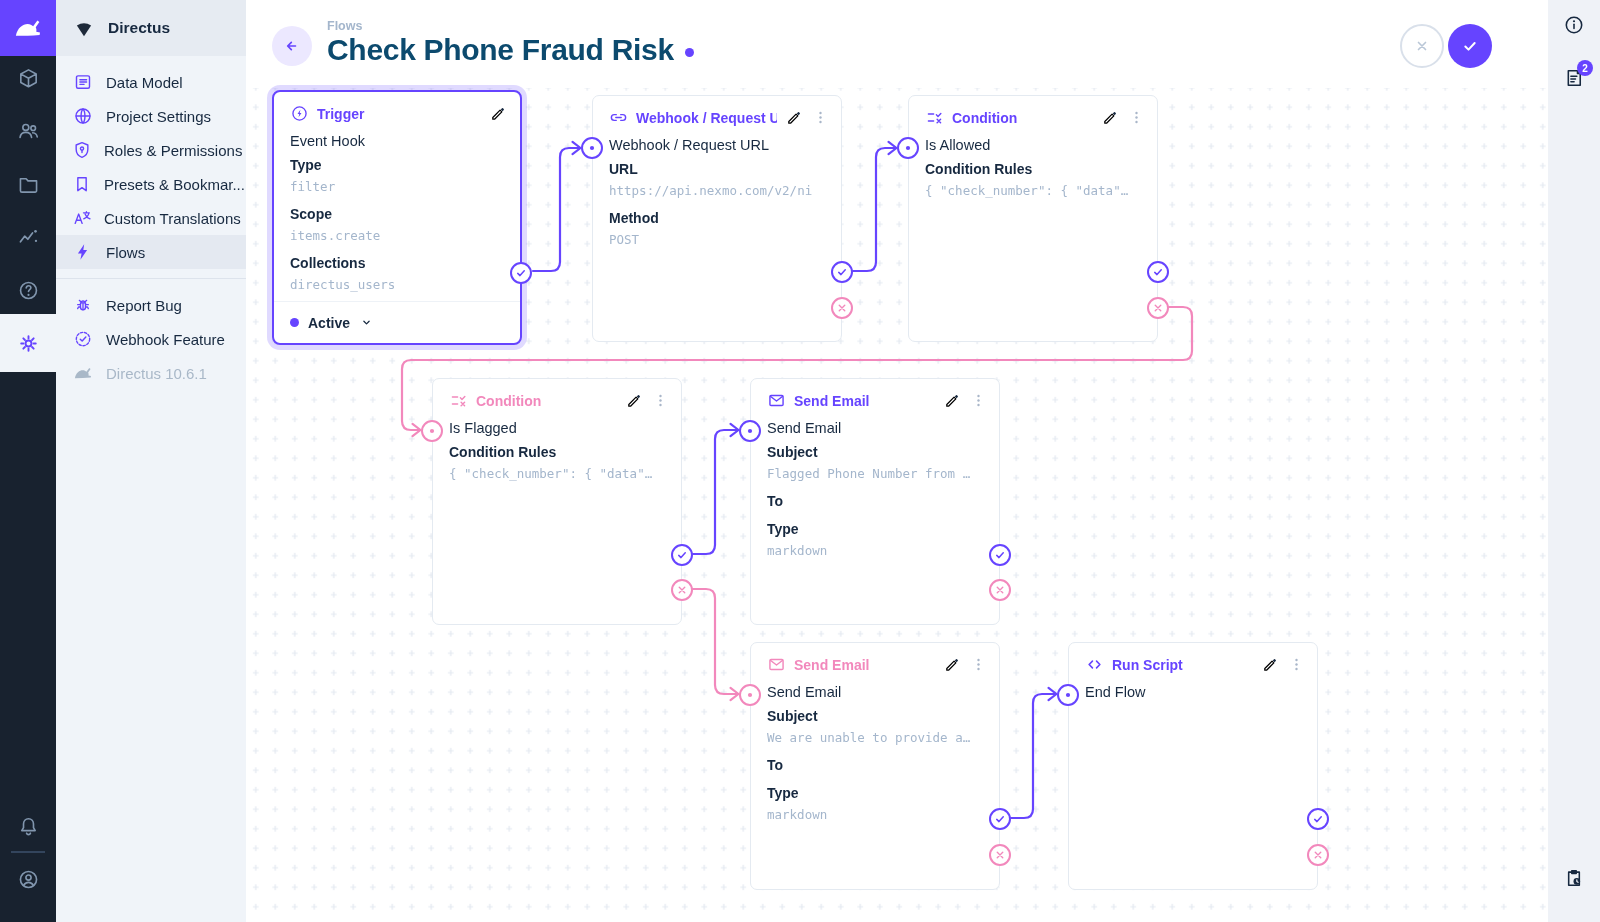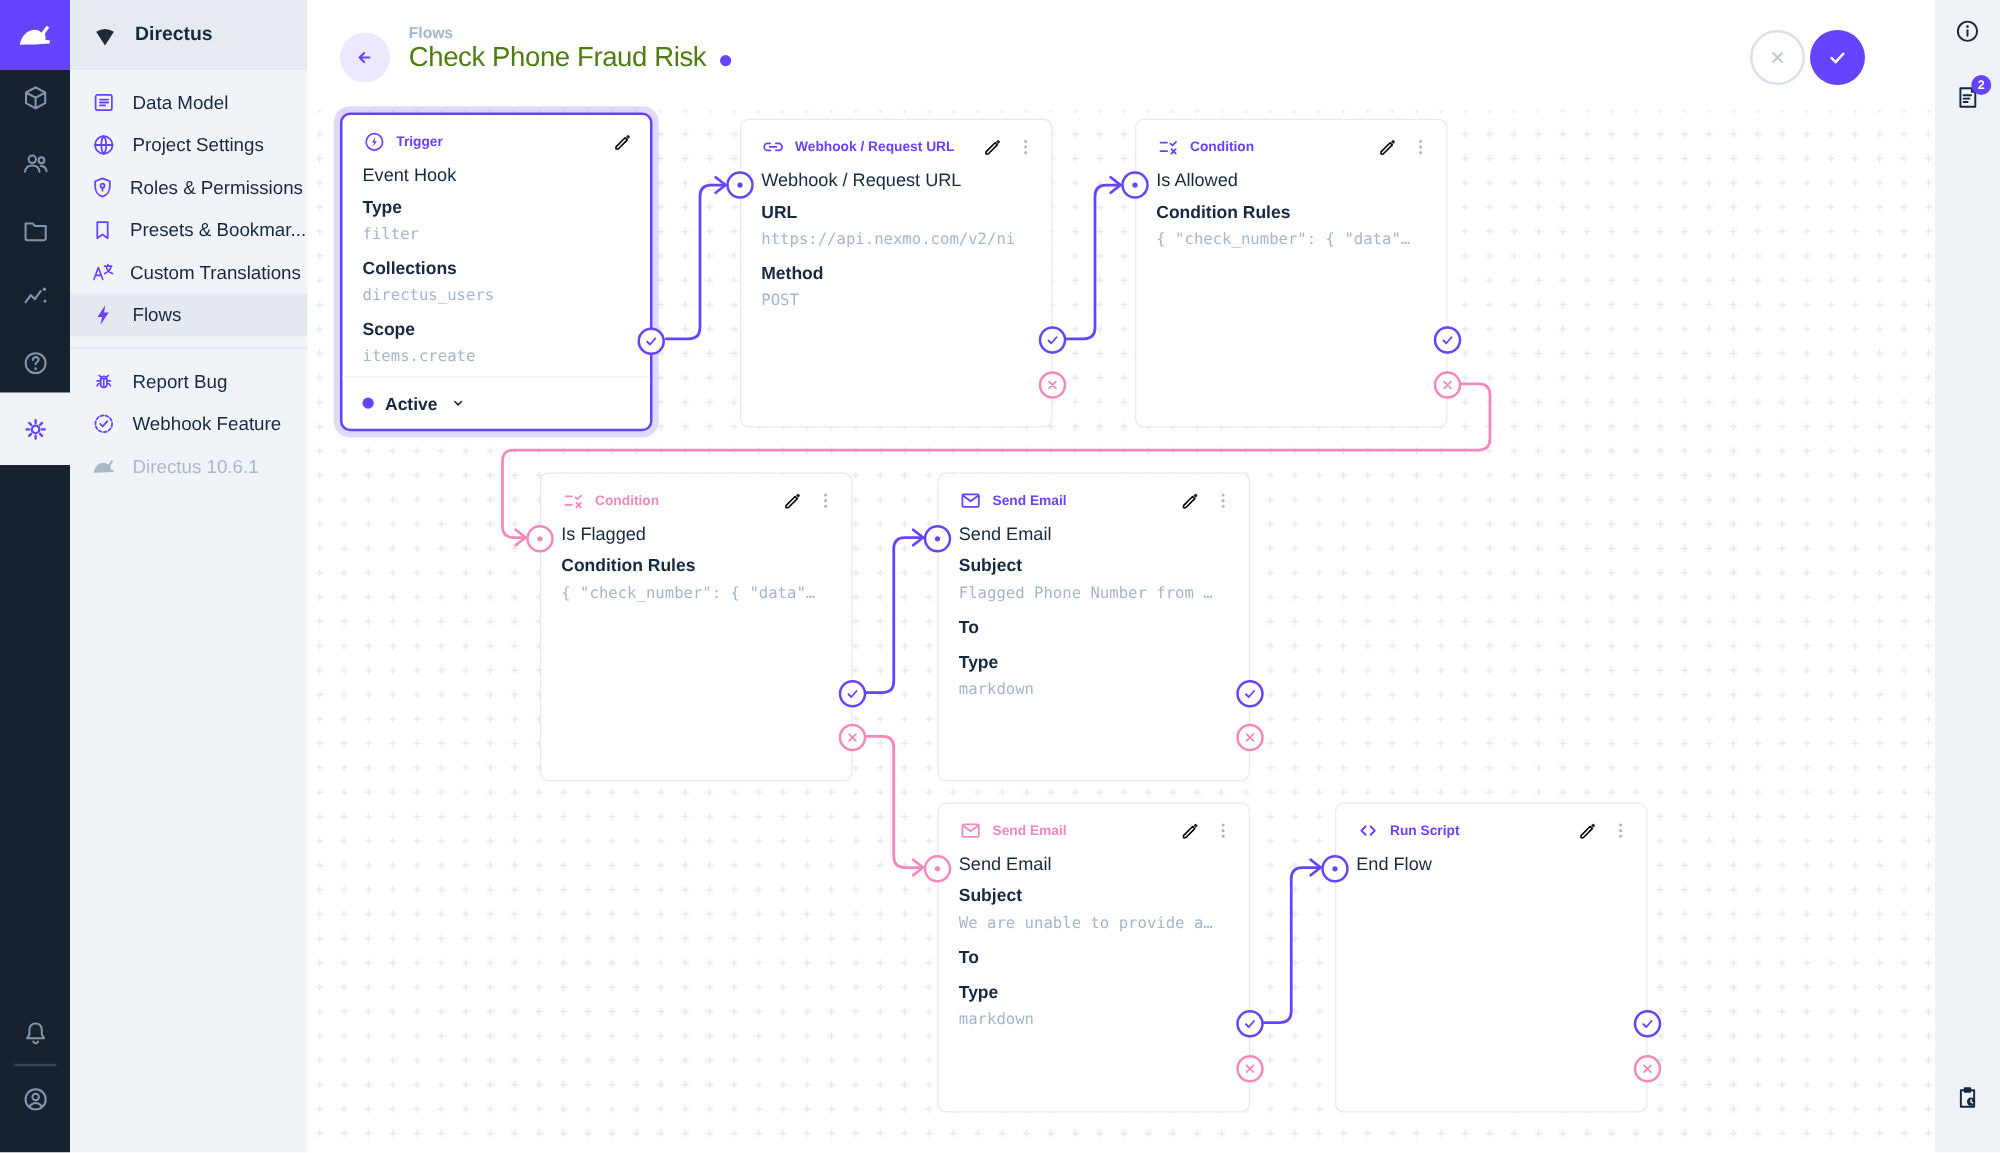--- a/index.html
+++ b/index.html
@@ -35,35 +35,35 @@
   
   .main { position:relative; width:1302px; flex:0 0 1302px; height:922px; background:#fff; overflow:hidden; }
   .grid-svg { position:absolute; left:0; top:0; z-index:0; }
   .edges-svg { position:absolute; left:0; top:0; z-index:1; pointer-events:none; }
 
   .page-header { position:absolute; left:0; top:0; right:0; height:88px; z-index:3; }
   .back-btn { position:absolute; left:26px; top:26px; width:40px; height:40px; border-radius:50%; background:#ECE8FF; display:flex; align-items:center; justify-content:center; color:#6644FF; cursor:pointer; }
   .back-btn svg { width:20px; height:20px; }
   .breadcrumb { position:absolute; left:81px; top:19px; font-size:12.5px; font-weight:600; color:#A4B6CC; }
   .title-row { position:absolute; left:81px; top:33px; display:flex; align-items:center; gap:11px; }
-  .page-title { font-size:22px; font-weight:400; color:#4d7c0f; letter-spacing:-0.3px; }
+  .page-title { font-size:30px; font-weight:700; color:#0c4a6e; letter-spacing:-0.3px; }
   .unsaved-dot { width:9px; height:9px; border-radius:50%; background:#6644FF; margin-top:4px; }
   .hdr-btn { position:absolute; top:24px; width:44px; height:44px; border-radius:50%; display:flex; align-items:center; justify-content:center; cursor:pointer; }
   .hdr-btn svg { width:20px; height:20px; }
   .cancel-btn { left:1154px; background:#fff; border:2px solid #D9E0EA; color:#BAC7D7; }
   .save-btn { left:1202px; background:#6644FF; color:#fff; }
 
   
   .node { position:absolute; background:#fff; border:1px solid #E4EAF1; border-radius:7px; z-index:2; cursor:pointer; }
   .node.selected { border:2px solid #6644FF; border-radius:8px; box-shadow:0 0 0 5px rgba(102,68,255,0.20); }
   .node-header { display:flex; align-items:center; gap:8px; padding:12px 12px 6px 16px; color:#6644FF; }
   .node.pink-header .node-header { color:#F288BC; }
   .node-header .nh-ic { width:19px; height:19px; flex:0 0 19px; }
   .node-header .nh-ic svg { width:19px; height:19px; }
-  .node-title { flex:1; font-size:11px; font-weight:700; white-space:nowrap; overflow:hidden; }
+  .node-title { flex:1; font-size:14px; font-weight:700; white-space:nowrap; overflow:hidden; }
   .icon-btn { border:none; background:none; display:flex; align-items:center; justify-content:center; cursor:pointer; padding:0; }
   .pencil-btn svg { width:19px; height:19px; }
   .dots-btn svg { width:17px; height:17px; color:#A9B6C9; }
   .node-body { padding:2px 16px 0; }
   .row-name { font-size:14.5px; color:#172940; line-height:20px; margin-bottom:5px; }
   .field { margin:5px 0 9px; }
   .field-label { font-size:14px; font-weight:700; color:#172940; line-height:19px; margin-bottom:2px; }
   .field-value { font-family:"DejaVu Sans Mono", monospace; font-size:12.5px; color:#A4B6CC; line-height:19px; white-space:nowrap; overflow:hidden; }
   .node-footer { position:absolute; left:0; right:0; bottom:0; height:42px; border-top:1px solid #EEF2F7; display:flex; align-items:center; gap:9px; padding:0 16px; cursor:pointer; }
   .status-dot { width:9px; height:9px; border-radius:50%; background:#6644FF; }
@@ -329,26 +329,26 @@
           </button>
 
  </div>
         <div class="node-body">
           <div class="row-name">Event Hook</div>
           <div class="field">
        <div class="field-label">Type</div>
        <div class="field-value">filter</div>
      </div>
           <div class="field">
+       <div class="field-label">Scope</div>
+       <div class="field-value">items.create</div>
+     </div>
+          <div class="field">
        <div class="field-label">Collections</div>
        <div class="field-value">directus_users</div>
-     </div>
-          <div class="field">
-       <div class="field-label">Scope</div>
-       <div class="field-value">items.create</div>
      </div>
         </div>
         <div class="node-footer">
      <span class="status-dot"></span>
      <span class="status-label">Active</span>
      <svg viewBox="0 0 24 24" aria-hidden="true" style="display:block">
             <g fill="none" stroke="currentColor" stroke-linecap="round" stroke-linejoin="round" stroke-width="2">
               <path d="M7.8 10 12 14.2 16.2 10"></path>
             </g>
           </svg>

